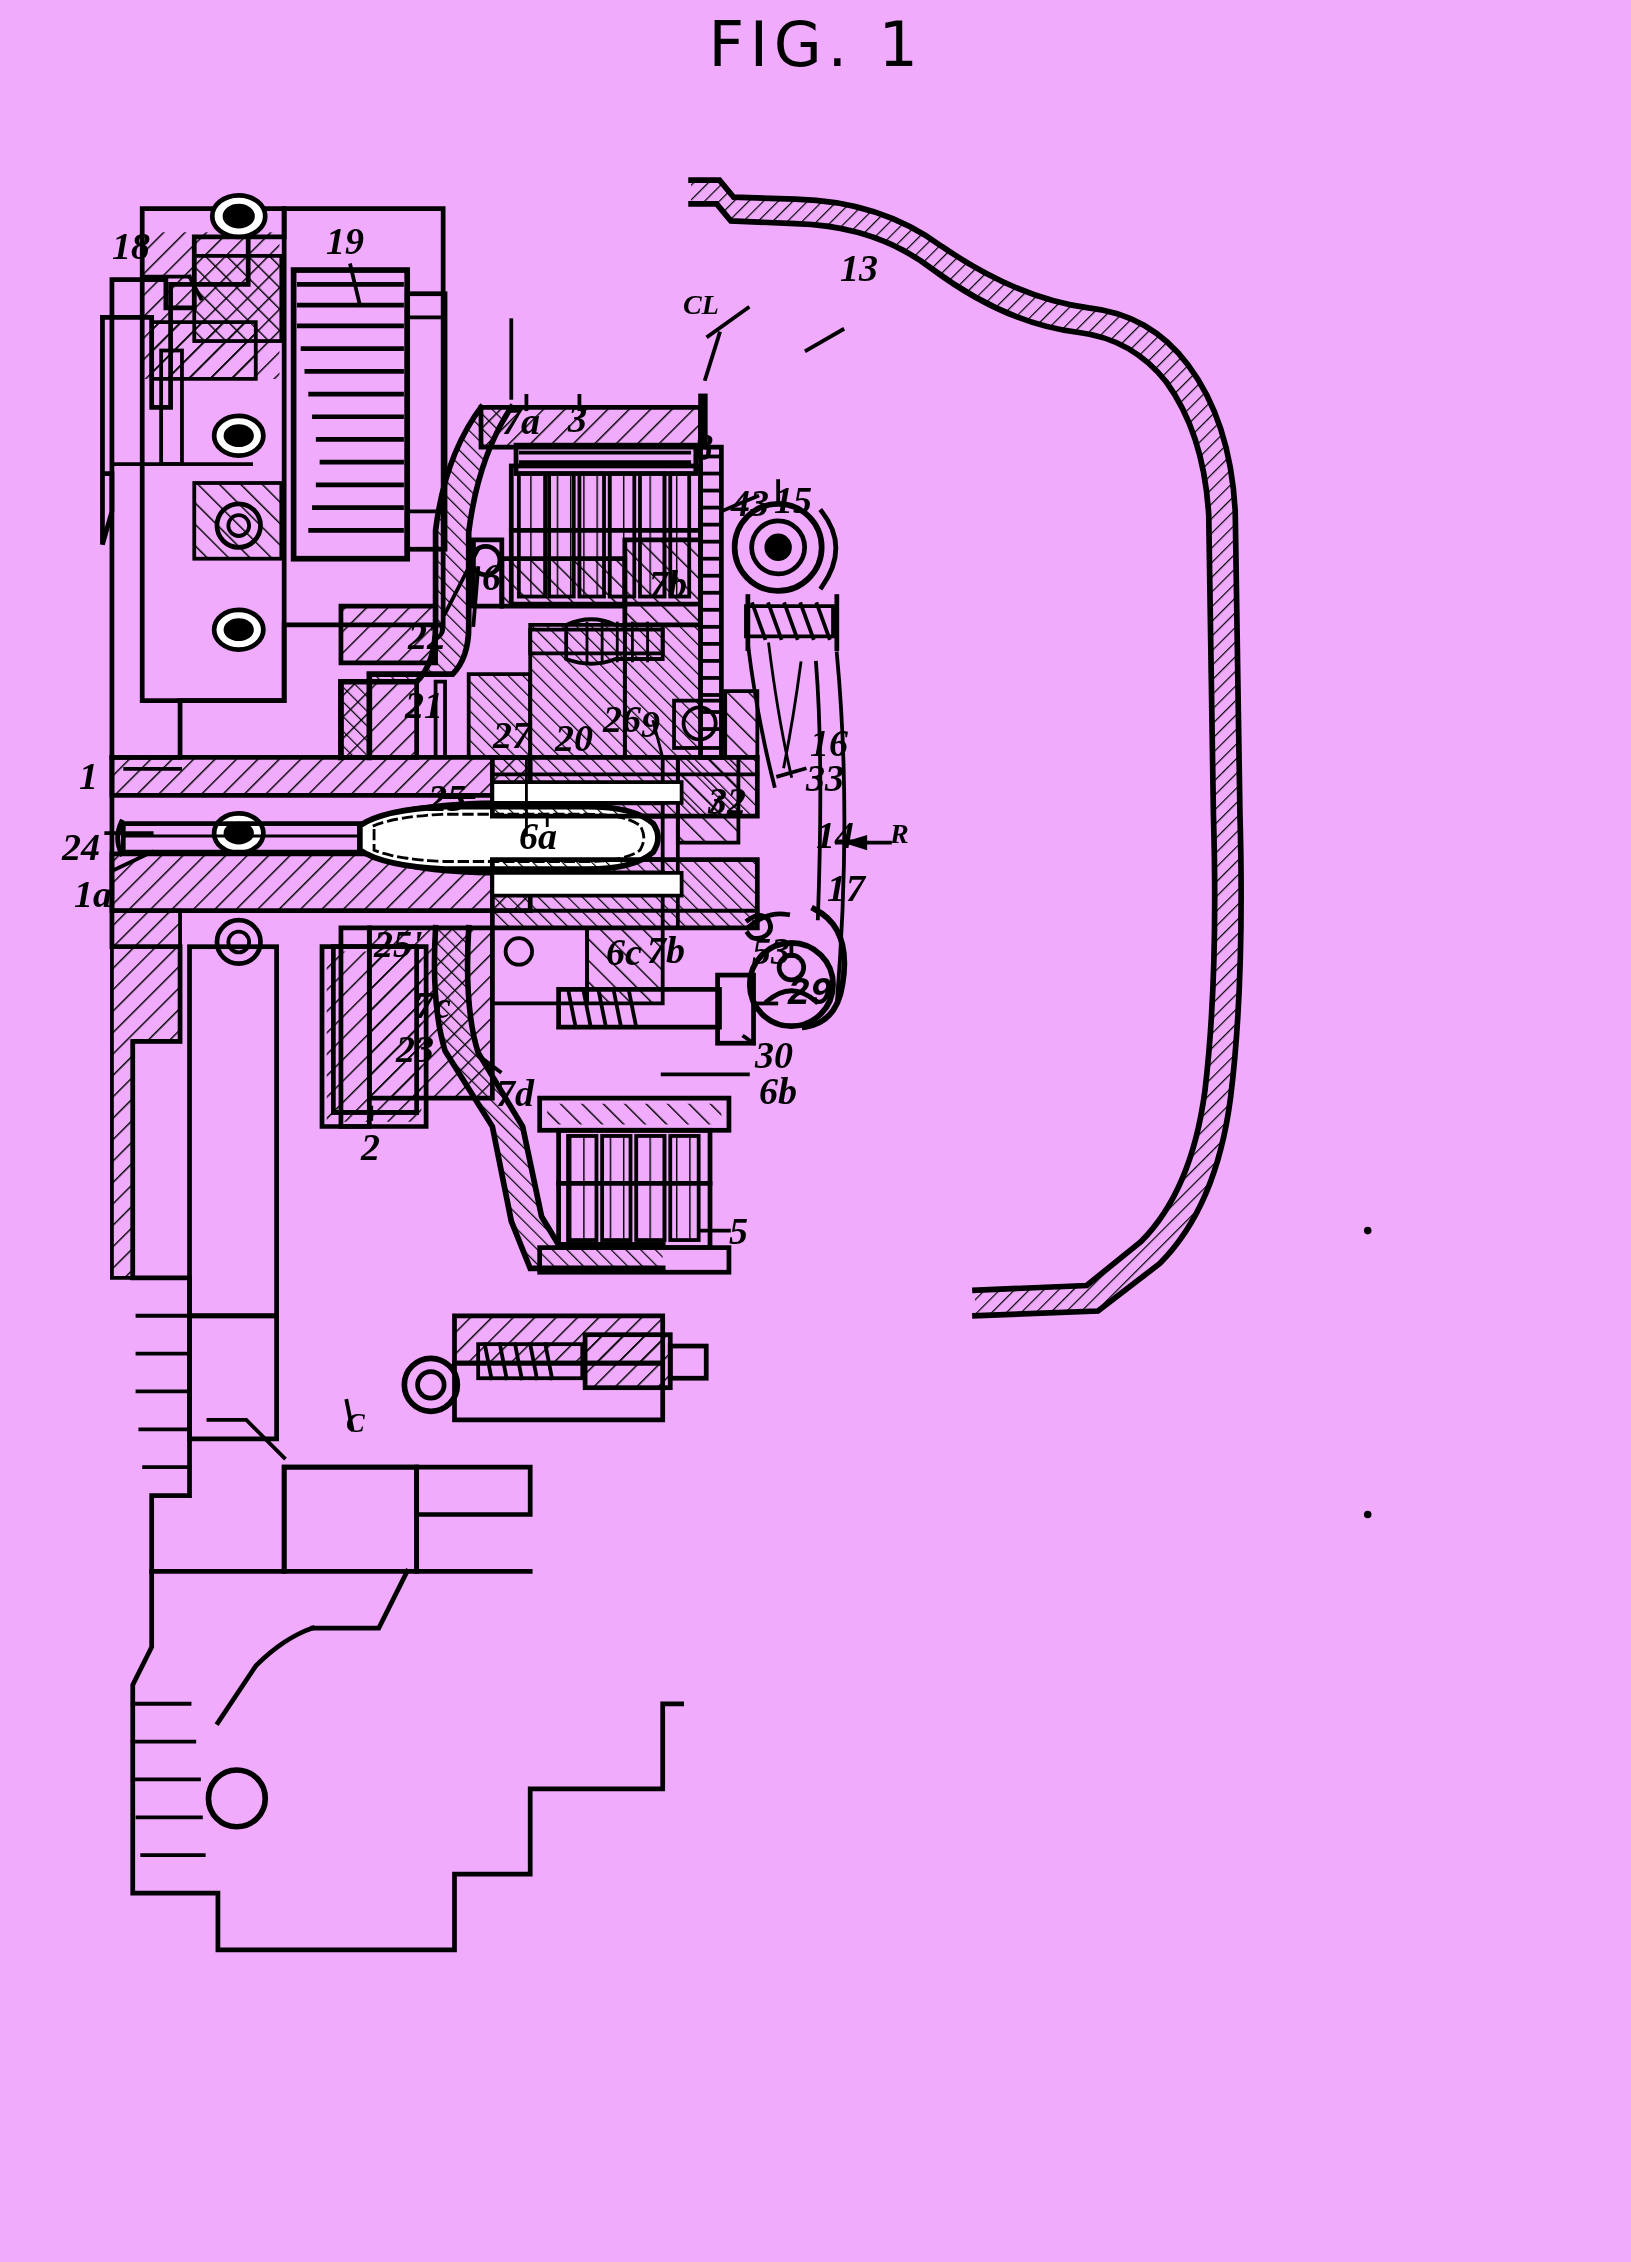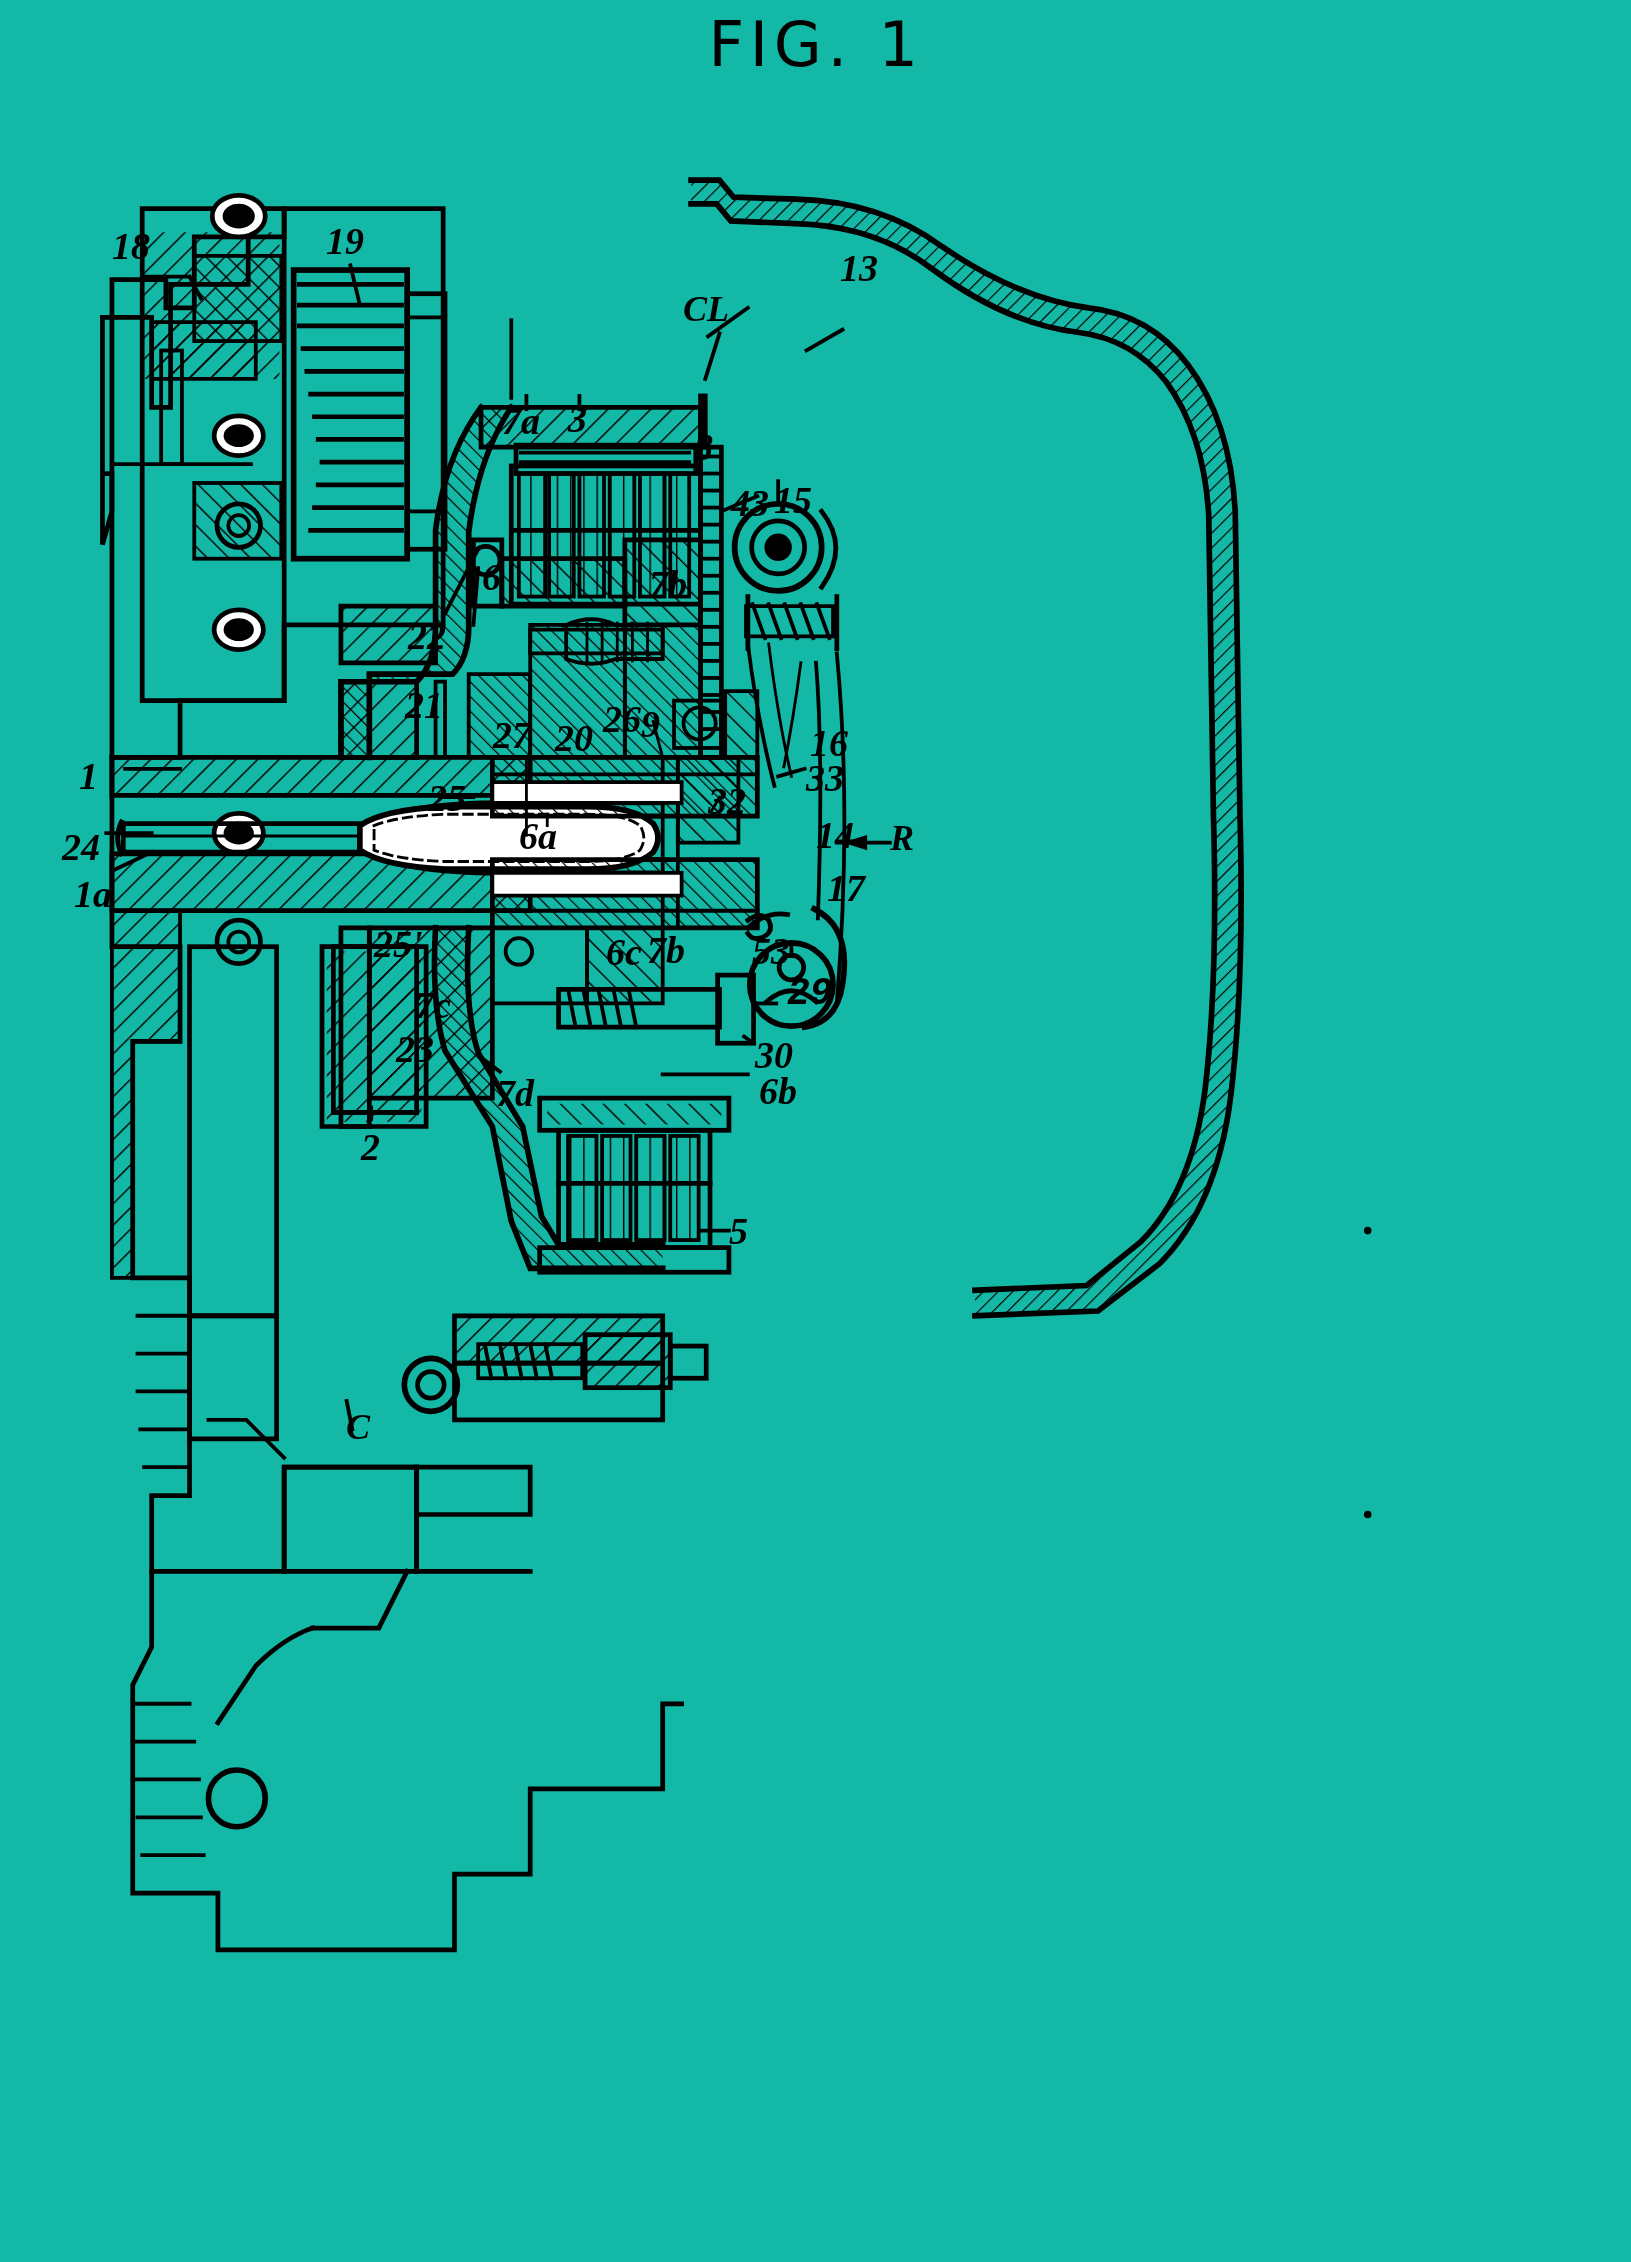--- a/index.html
+++ b/index.html
@@ -3,42 +3,42 @@
 <meta charset="utf-8">
 <style>
   html,body{margin:0;padding:0;background:#fff;}
   body{
     width:1632px;height:2263px;
     font-family:"Liberation Sans", sans-serif;
     color:#000;
     overflow:hidden;
     position:relative;
   }
-  #sheet{position:absolute;inset:0;background:#14b8a6;}
+  #sheet{position:absolute;inset:0;background:#f0abfc;}
   #figure-title{
     position:absolute;top:7.6px;left:0;width:100%;
     text-align:center;
     font-family:"DejaVu Sans", sans-serif;
     font-size:62px;
     letter-spacing:5.7px;
     font-weight:400;
   }
   #drawing-area{position:absolute;left:0;top:95px;width:1632px;height:2063px;}
   svg{display:block;}
   .ref{
     position:absolute;
     font-family:"Liberation Serif", serif;
     font-style:italic;
     font-size:38px;
     font-weight:700;
     line-height:1;
     white-space:nowrap;
     color:#000;
   }
-  .ref.big{font-size:36px;}
+  .ref.big{font-size:28px;}
 </style>
 </head>
 <body>
 
 <div id="sheet">
 
   <div id="figure-title">FIG. 1</div>
 
   <div id="drawing-area">
     <svg width="1632" height="2063" viewBox="0 0 1724 2180" xmlns="http://www.w3.org/2000/svg">

